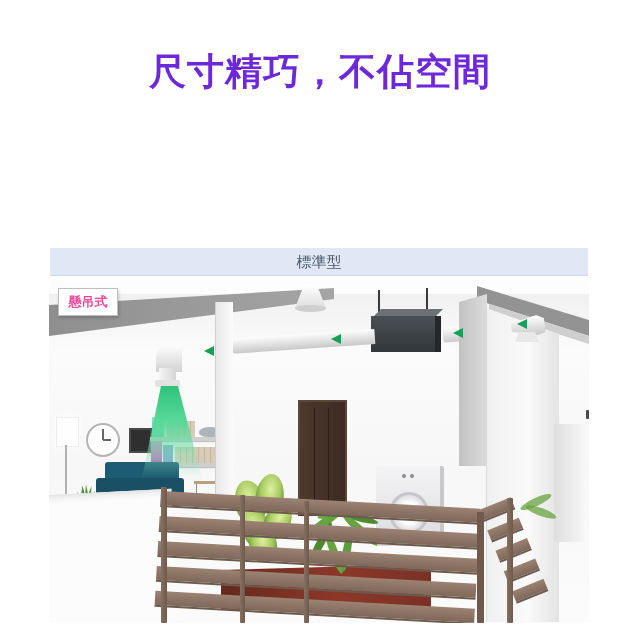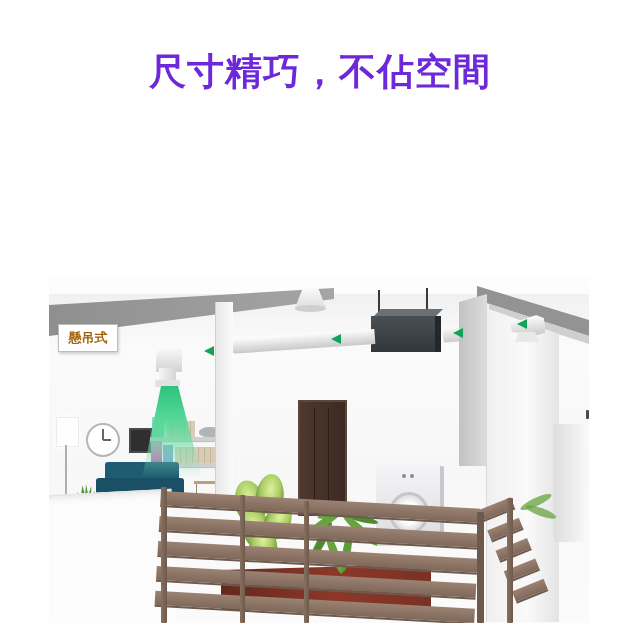--- a/index.html
+++ b/index.html
@@ -10,38 +10,39 @@
             font-size:37px;line-height:42px;font-weight:700;color:#6d28d9;letter-spacing:1px;margin:0;}
   .sub{position:absolute;left:18px;top:126px;width:604px;text-align:center;
        font-size:26px;line-height:37px;color:#3c3c3c;margin:0;}
   .banner{position:absolute;left:50px;top:248px;width:538px;height:27px;background:#dfe8f4;
           color:#4d5a6a;font-size:15px;line-height:27px;text-align:center;border-bottom:1px solid #cbd8ea;}
   
   .scene{position:absolute;left:49px;top:276px;width:540px;height:347px;overflow:hidden;
          background:linear-gradient(180deg,#fdfdfd 0%,#f7f7f7 55%,#fbfbfb 100%);}
   .scene div{position:absolute;}
   .tag{left:9px;top:12px;width:58px;height:26px;background:#fff;border:1px solid #bdbdbd;
-       box-shadow:1px 2px 3px rgba(0,0,0,.18);font-size:13px;font-weight:700;color:#a16207;
-       line-height:26px;text-align:center;z-index:7;margin-top:36px;}
+       box-shadow:1px 2px 3px rgba(0,0,0,.18);font-size:13px;font-weight:700;color:#ec4899;
+       line-height:26px;text-align:center;z-index:7;}
   .arrow{width:0;height:0;border-top:5px solid transparent;border-bottom:5px solid transparent;
          border-right:10px solid #13a257;z-index:5;}
   .slat{left:0;width:100%;height:14px;background:linear-gradient(180deg,#9b8272,#7f685a);
         border-bottom:2px solid #6d5a4e;}
   .post{width:6px;background:linear-gradient(90deg,#86705f,#6f594c);z-index:6;border-radius:1px;}
   .leaf{border-radius:50%/60% 60% 42% 42%;
         background:radial-gradient(ellipse at 50% 38%,#dff0a0 0%,#a8cc62 48%,#567e31 92%);z-index:4;}
   .frond{height:8px;border-radius:50%;background:#67a33f;z-index:4;}
   .book-row{background:repeating-linear-gradient(90deg,#d8ccb6 0 5px,#c2b59c 5px 6px);}
 </style>
 </head>
 <body>
 
 <div class="page">
 
   <h1 class="headline">尺寸精巧，不佔空間</h1>
+  <div class="banner">標準型</div>
 
   <div class="scene">
 
     <div style="left:0;top:18px;width:540px;height:55px;background:linear-gradient(180deg,#f0f0f0,rgba(255,255,255,0));z-index:1;"></div>
     <div style="left:0;top:0;width:285px;height:62px;background:linear-gradient(90deg,#8f8f8f,#a5a5a5);
                 clip-path:polygon(0 29px,285px 12px,285px 23px,0 60px);z-index:2;"></div>
     <div style="left:428px;top:0;width:112px;height:64px;background:#939393;
                 clip-path:polygon(0 10px,112px 44px,112px 60px,0 24px);z-index:2;"></div>
     <div style="left:440px;top:0;width:100px;height:70px;background:#cfcfcf;
                 clip-path:polygon(0 28px,100px 60px,100px 68px,0 36px);z-index:3;"></div>

